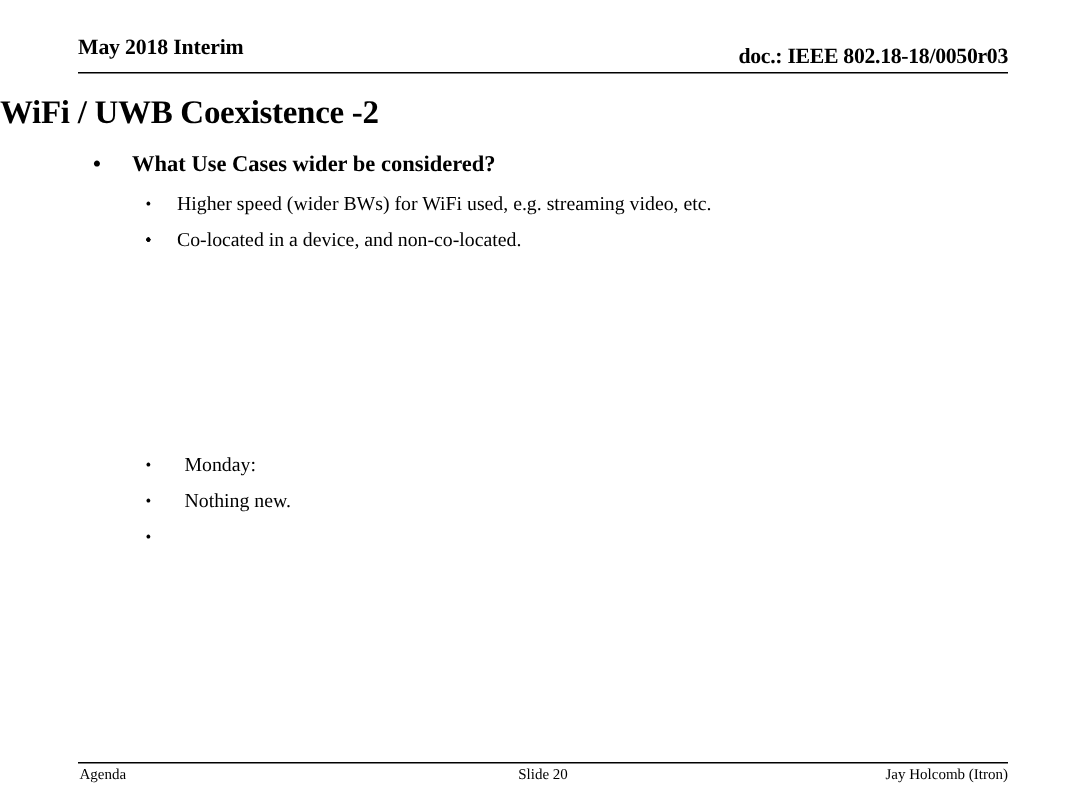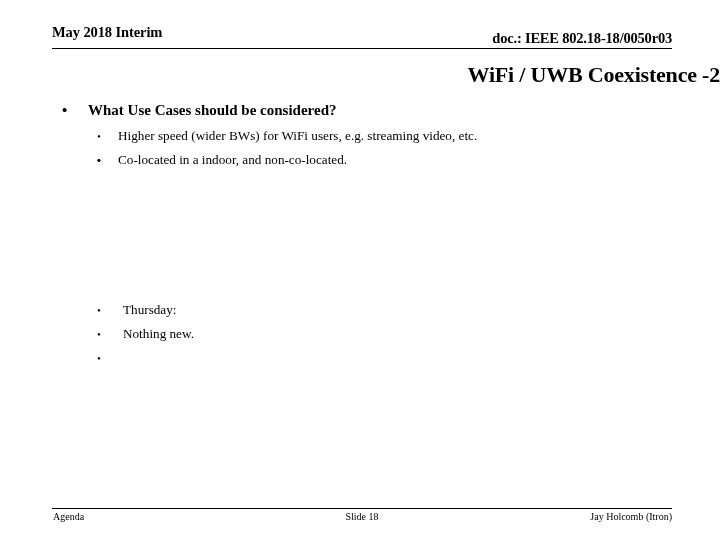--- a/index.html
+++ b/index.html
@@ -56,21 +56,21 @@
     height: 0;
     border-top: 1.3px solid #000000;
   }
 
   
   .slide-title {
     position: absolute;
     left: 0;
     top: 62px;
     width: 720px;
-    text-align: right;
+    text-align: left;
     font-size: 22px;
     font-weight: bold;
     letter-spacing: -0.2px;
     white-space: nowrap;
   }
 
   
   .body-area {
     position: absolute;
     left: 0;
@@ -180,62 +180,62 @@
     <div class="header-right">doc.: IEEE 802.18-18/0050r03</div>
   </div>
   <div class="header-rule"></div>
 
   <div class="slide-title">WiFi / UWB Coexistence  -2</div>
 
   <div class="body-area">
 
     <div class="l1">
       <span class="bullet">•</span>
-      <span>What Use Cases should be considered?</span>
+      <span>What Use Cases wider be considered?</span>
     </div>
 
     <div class="sublist">
       <div class="l2">
         <span class="bullet">•</span>
-        <span>Higher speed  (wider BWs) for WiFi users, e.g. streaming video, etc.</span>
-      </div>
-      <div class="l2">
-        <span class="bullet">•</span>
-      </div>
-      <div class="l2">
-        <span class="bullet">•</span>
-      </div>
-      <div class="l2">
-        <span class="bullet">•</span>
-      </div>
-      <div class="l2">
-        <span class="bullet">•</span>
-      </div>
-      <div class="l2">
-        <span class="bullet">•</span>
-        <span>Co-located in a indoor, and non-co-located.</span>
+        <span>Higher speed  (wider BWs) for WiFi used, e.g. streaming video, etc.</span>
+      </div>
+      <div class="l2">
+        <span class="bullet">•</span>
+      </div>
+      <div class="l2">
+        <span class="bullet">•</span>
+      </div>
+      <div class="l2">
+        <span class="bullet">•</span>
+      </div>
+      <div class="l2">
+        <span class="bullet">•</span>
+      </div>
+      <div class="l2">
+        <span class="bullet">•</span>
+        <span>Co-located in a device, and non-co-located.</span>
       </div>
     </div>
   </div>
 
   <div class="group2">
     <div class="l2">
       <span class="bullet">•</span>
-      <span>Thursday:</span>
+      <span>Monday:</span>
     </div>
     <div class="l2">
       <span class="bullet">•</span>
       <span>Nothing new.</span>
     </div>
     <div class="l2">
       <span class="bullet">•</span>
       <span></span>
     </div>
   </div>
 
   <div class="footer-rule"></div>
   <div class="footer">
     <div class="footer-left">Agenda</div>
-    <div class="footer-center">Slide 18</div>
+    <div class="footer-center">Slide 20</div>
     <div class="footer-right">Jay Holcomb (Itron)</div>
   </div>
 
 </div>
 
 </body></html>

